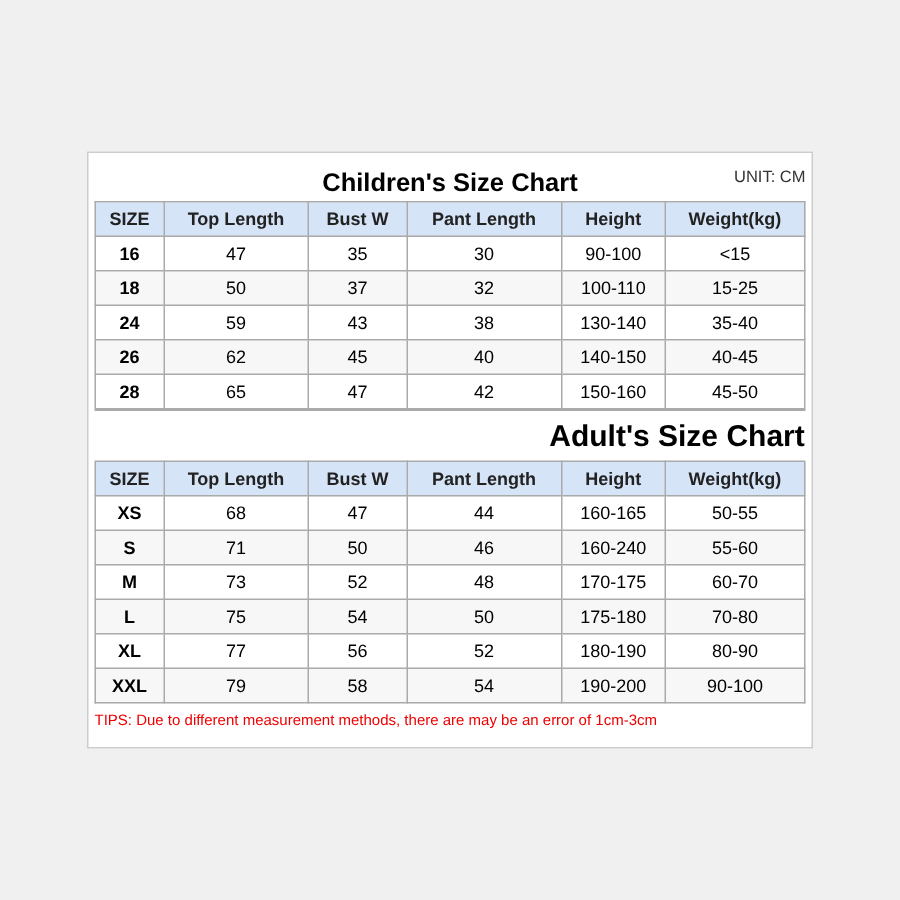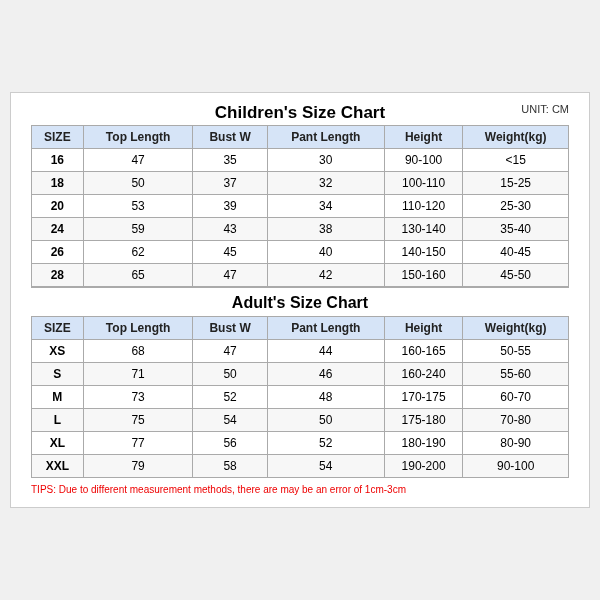--- a/index.html
+++ b/index.html
@@ -7,22 +7,22 @@
       background: #f0f0f0;
       display: flex;
       justify-content: center;
       align-items: center;
       min-height: 100vh;
       font-family: Arial, sans-serif;
     }
     .chart-container {
       background: #fff;
       border: 1px solid #ccc;
-      padding: 10px 20px 12px;
-      width: 580px;
+      padding: 10px 4px 12px;
+      width: 484px;
     }
     .main-title {
       text-align: center;
       font-size: 17px;
       font-weight: bold;
       margin-bottom: 2px;
       position: relative;
     }
     .unit-label {
       position: absolute;
@@ -56,23 +56,23 @@
       font-weight: bold;
     }
     tbody tr:nth-child(odd) {
       background: #fff;
     }
     tbody tr:nth-child(even) {
       background: #f7f7f7;
     }
     .section-title-row td {
       background: #fff;
-      font-size: 16px;
-      font-weight: bold;
-      text-align: center;
+      font-size: 20px;
+      font-weight: bold;
+      text-align: right;
       padding: 6px 0 4px;
       border-left: none;
       border-right: none;
       border-top: 2px solid #aaa;
     }
     .tips-row {
       margin-top: 6px;
       font-size: 10px;
       color: #e00;
       text-align: left;
@@ -108,28 +108,20 @@
           <td>90-100</td>
           <td>&lt;15</td>
         </tr>
         <tr>
           <td>18</td>
           <td>50</td>
           <td>37</td>
           <td>32</td>
           <td>100-110</td>
           <td>15-25</td>
-        </tr>
-        <tr>
-          <td>20</td>
-          <td>53</td>
-          <td>39</td>
-          <td>34</td>
-          <td>110-120</td>
-          <td>25-30</td>
         </tr>
         <tr>
           <td>24</td>
           <td>59</td>
           <td>43</td>
           <td>38</td>
           <td>130-140</td>
           <td>35-40</td>
         </tr>
         <tr>

